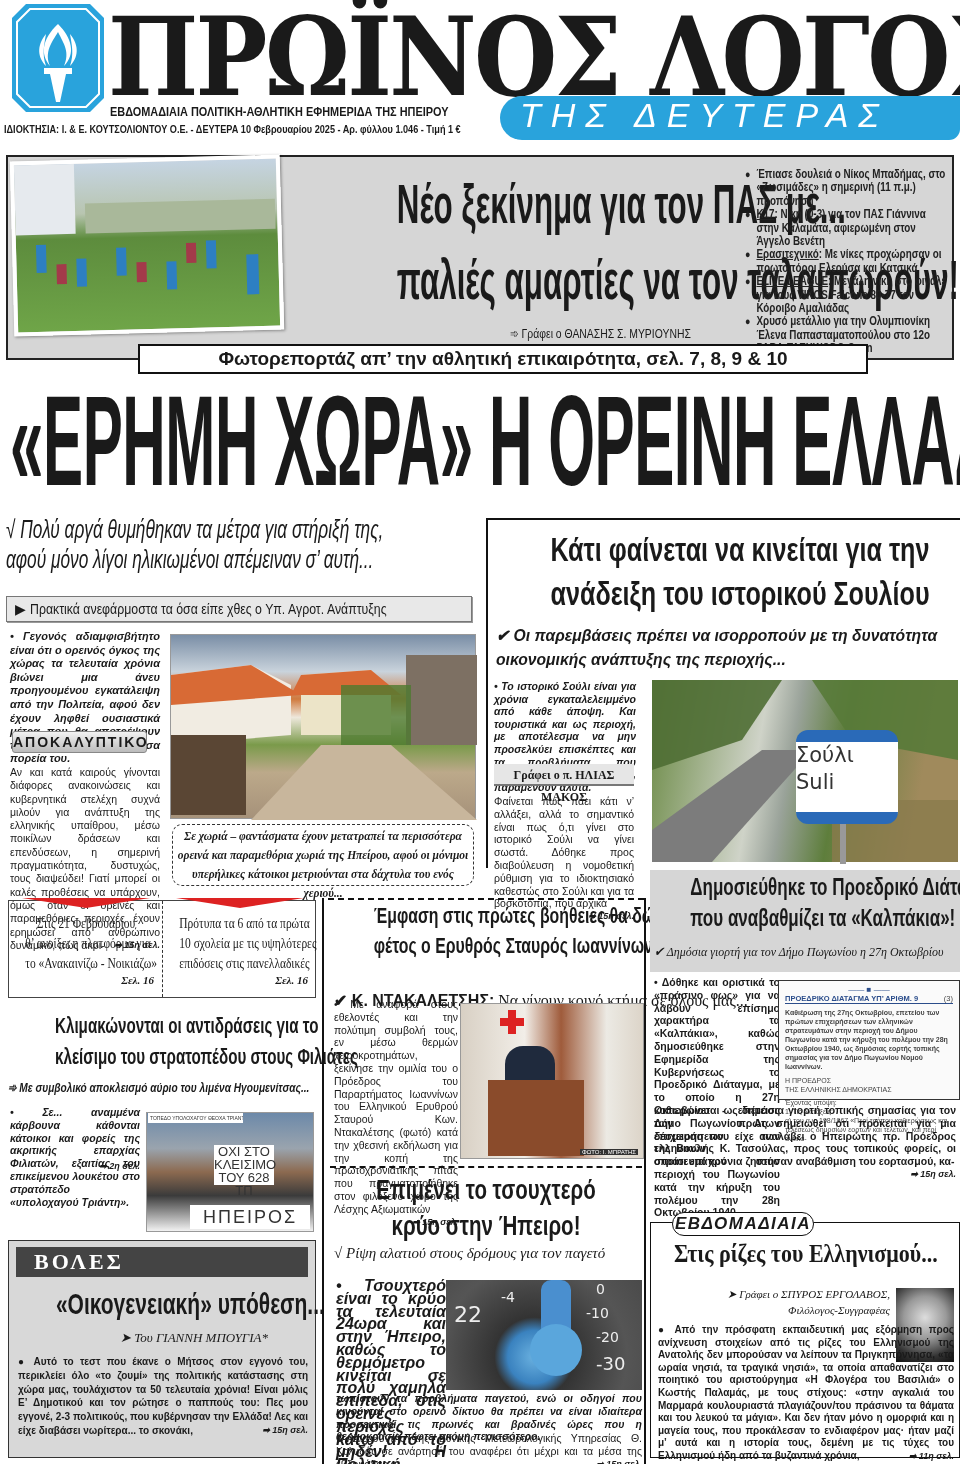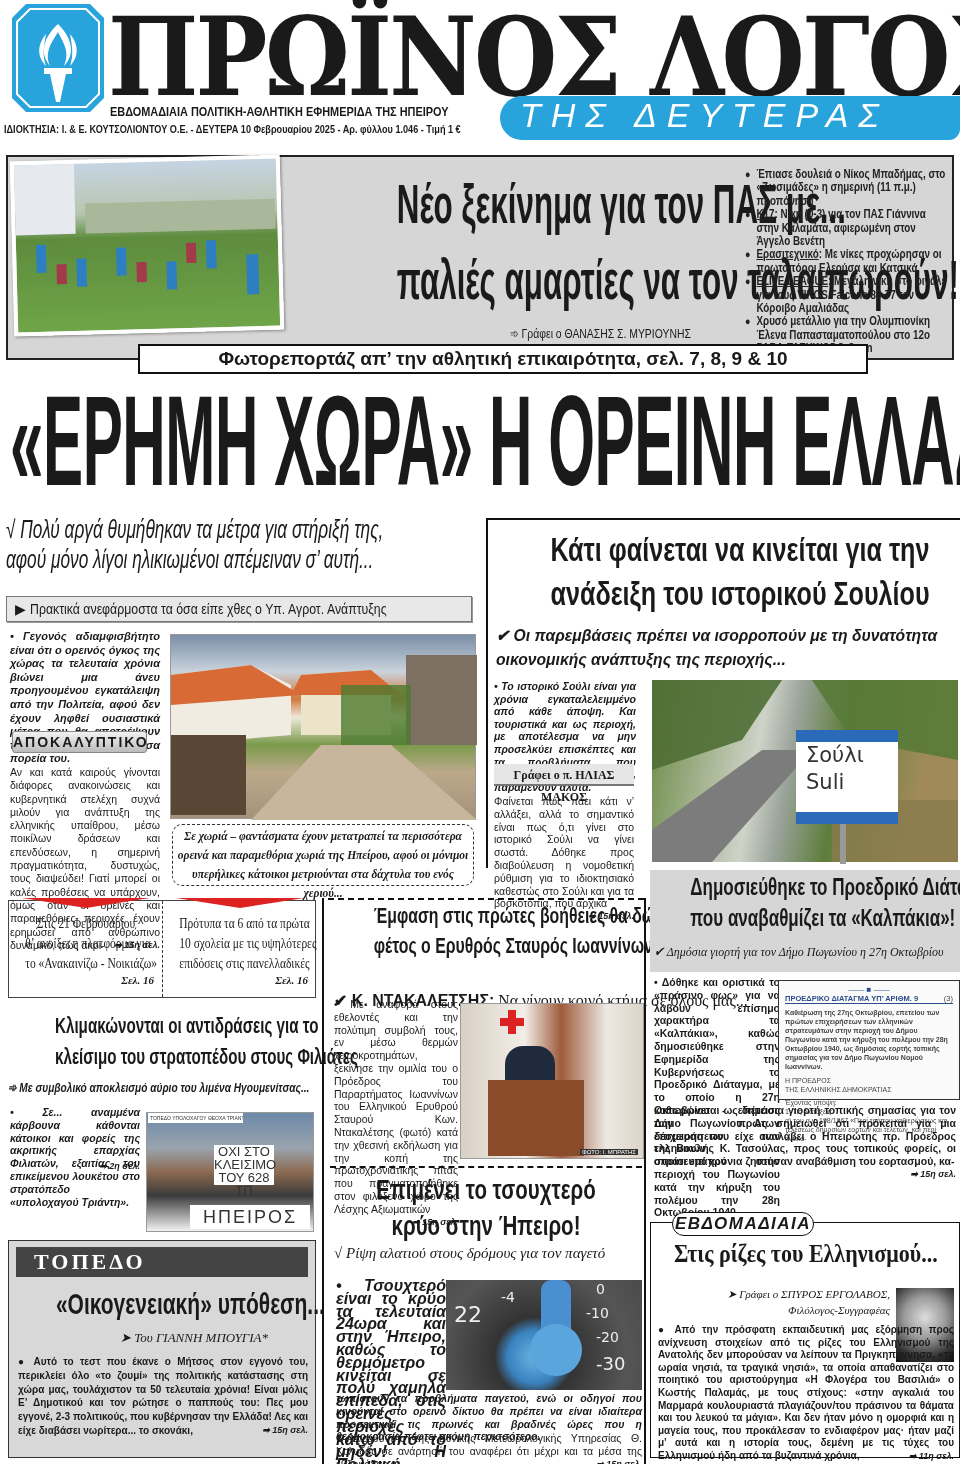--- a/index.html
+++ b/index.html
@@ -40,21 +40,21 @@
   #village-caption { left: 172px; top: 824px; width: 302px; height: 62px; border: 1px dashed #333; border-radius: 10px; font-family: "Liberation Serif", serif; font-weight: bold; font-style: italic; font-size: 11.5px; line-height: 19px; text-align: center; padding-top: 2px; }
 
   
   #souli-box { left: 486px; top: 518px; width: 480px; height: 350px; border-left: 2px solid #111; border-top: 2px solid #111; }
   #souli-head { left: 490px; top: 527px; width: 465px; text-align: center; font-weight: bold; font-size: 34px; line-height: 44px; transform: scaleX(0.74); transform-origin: center top; white-space: nowrap; }
   #souli-sub { left: 496px; top: 624px; width: 460px; font-weight: bold; font-style: italic; font-size: 16px; line-height: 24px; white-space: nowrap; }
   #souli-intro { left: 494px; top: 680px; width: 142px; font-size: 10.5px; font-weight: bold; font-style: italic; line-height: 12.6px; text-align: justify; }
   #souli-author { left: 494px; top: 764px; width: 140px; height: 22px; background: #e6e6e6; border-bottom: 2px solid #777; font-family: "Liberation Serif", serif; font-size: 12px; font-weight: bold; line-height: 22px; text-align: center; }
   #souli-body { left: 494px; top: 795px; width: 140px; font-size: 10.5px; line-height: 12.8px; text-align: justify; }
   #souli-photo { left: 652px; top: 680px; width: 306px; height: 182px; background: linear-gradient(100deg, #6b8a45 0%, #cfd3c8 35%, #9aa39a 45%, #5e7e3c 60%, #a08a5c 85%); }
-  #souli-sign { left: 796px; top: 730px; width: 102px; height: 94px; background: #fff; border-top: 12px solid #2a6ab8; border-bottom: 12px solid #2a6ab8; border-radius: 0; font-family: "DejaVu Sans", sans-serif; font-size: 21px; line-height: 27px; padding-left: 10px; color: #333; }
+  #souli-sign { left: 796px; top: 730px; width: 102px; height: 94px; background: #fff; border-top: 12px solid #2a6ab8; border-bottom: 12px solid #2a6ab8; border-radius: 12px; font-family: "DejaVu Sans", sans-serif; font-size: 21px; line-height: 27px; color: #333; }
   #sign-pole { left: 840px; top: 824px; width: 6px; height: 40px; background: #999; }
 
   
   #boxes { left: 8px; top: 900px; width: 308px; height: 98px; border: 1px solid #444; }
   .redarrow { width: 0; height: 0; border-left: 64px solid transparent; border-right: 64px solid transparent; border-top: 10px solid #d22; }
   #box1 { left: 12px; top: 898px; width: 148px; }
   #box2 { left: 166px; top: 898px; width: 148px; }
   .sbox-text { font-family: "Liberation Serif", serif; font-size: 14px; line-height: 20px; text-align: center; margin-top: 6px; white-space: nowrap; transform: scaleX(0.82); transform-origin: center top; }
   .sbox-page { text-align: right; font-family: "Liberation Serif", serif; font-style: italic; font-weight: bold; font-size: 11px; padding-right: 6px; }
   #box-divider { left: 162px; top: 901px; height: 96px; width: 0; border-left: 1px dashed #333; }
@@ -257,21 +257,21 @@
 <div class="abs" id="fil-intro">• Σε... αναμμένα κάρβουνα κάθονται κάτοικοι και φορείς της ακριτικής επαρχίας Φιλιατών, εξαιτίας του επικείμενου λουκέτου στο στρατόπεδο «υπολοχαγού Τριάντη».</div>
 <div class="abs" id="fil-body">
   <span class="ref">➡ 2η σελ.</span>
 </div>
 <div class="abs" id="fil-photo"></div>
 <div class="abs" id="fil-banner">ΤΟΠΕΔΟ ΥΠΟΛΟΧΑΓΟΥ ΘΕΟΧΑ ΤΡΙΑΝΤΗ</div>
 <div class="abs" id="fil-sign">ΟΧΙ ΣΤΟ ΚΛΕΙΣΙΜΟ ΤΟΥ 628 ΤΠ</div>
 <div class="abs" id="fil-sign2">ΗΠΕΙΡΟΣ</div>
 
 <div class="abs" id="voles-box"></div>
-<div class="abs" id="voles-bar">ΤΟΠΕΔΟ</div>
+<div class="abs" id="voles-bar">ΒΟΛΕΣ</div>
 <div class="abs" id="voles-head">«Οικογενειακή» υπόθεση...</div>
 <div class="abs" id="voles-author">➤ Του ΓΙΑΝΝΗ ΜΠΟΥΓΙΑ*</div>
 <div class="abs" id="voles-body">
   <span>● Αυτό το τεστ που έκανε ο Μήτσος στον εγγονό του, περικλείει όλο «το ζουμί» της πολιτικής κατάστασης στη χώρα μας, τουλάχιστον τα 50 τελευταία χρόνια! Είναι μόλις Ε’ Δημοτικού και τον ρώτησε ο παππούς του: Πες μου εγγονέ, 2-3 πολιτικούς, που κυβέρνησαν την Ελλάδα! Λες και είχε διαβάσει νωρίτερα... το σκονάκι,</span>
   <span class="ref">➡ 15η σελ.</span>
 </div>
 
 <div class="abs" id="rc-box"></div>
 <div class="abs vdiv" style="left:322px;top:898px;height:566px;"></div>
 <div class="abs vdiv" style="left:644px;top:898px;height:566px;"></div>

